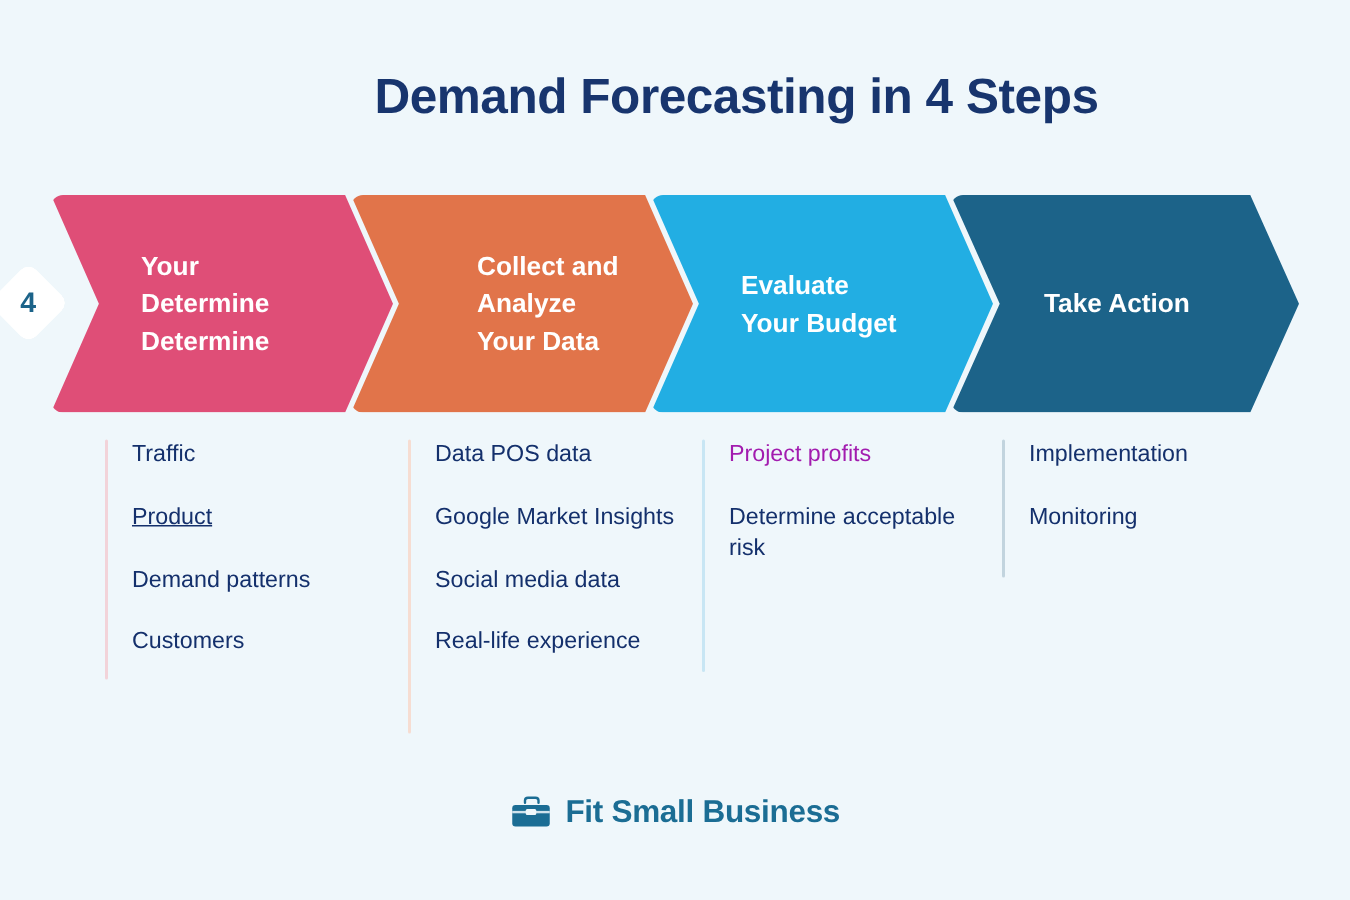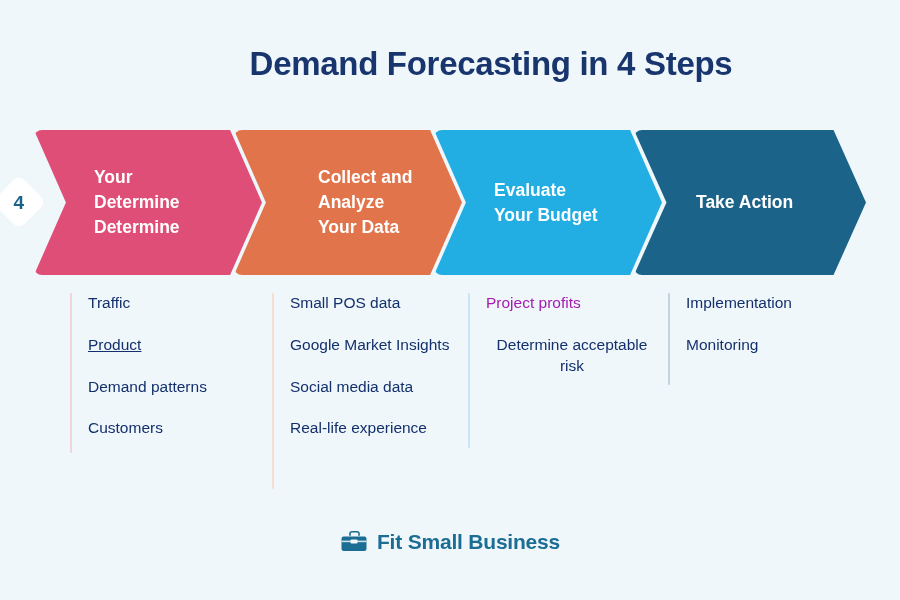--- a/index.html
+++ b/index.html
@@ -222,32 +222,32 @@
         <li style="color: rgb(20, 48, 108);">Traffic</li>
         <li style="color: rgb(20, 48, 108); text-decoration: underline;">Product</li>
         <li style="color: rgb(20, 48, 108);">Demand patterns</li>
         <li style="color: rgb(20, 48, 108);">Customers</li>
       </ul>
     </div>
 
     <div class="column" id="col2">
       <div class="rule" style="background: rgb(246, 221, 210);"></div>
       <ul class="items">
-        <li style="color: rgb(20, 48, 108);">Small POS data</li>
+        <li style="color: rgb(20, 48, 108);">Data POS data</li>
         <li style="color: rgb(20, 48, 108);">Google Market Insights</li>
         <li style="color: rgb(20, 48, 108);">Social media data</li>
         <li style="color: rgb(20, 48, 108);">Real-life experience</li>
       </ul>
     </div>
 
     <div class="column" id="col3">
       <div class="rule" style="background: rgb(200, 230, 244);"></div>
       <ul class="items">
         <li style="color: #a21caf;">Project profits</li>
-        <li style="color: rgb(20, 48, 108); text-align: center;">Determine acceptable risk</li>
+        <li style="color: rgb(20, 48, 108);">Determine acceptable risk</li>
       </ul>
     </div>
 
     <div class="column" id="col4">
       <div class="rule" style="background: rgb(194, 212, 222);"></div>
       <ul class="items">
         <li style="color: rgb(20, 48, 108);">Implementation</li>
         <li style="color: rgb(20, 48, 108);">Monitoring</li>
       </ul>
     </div>

